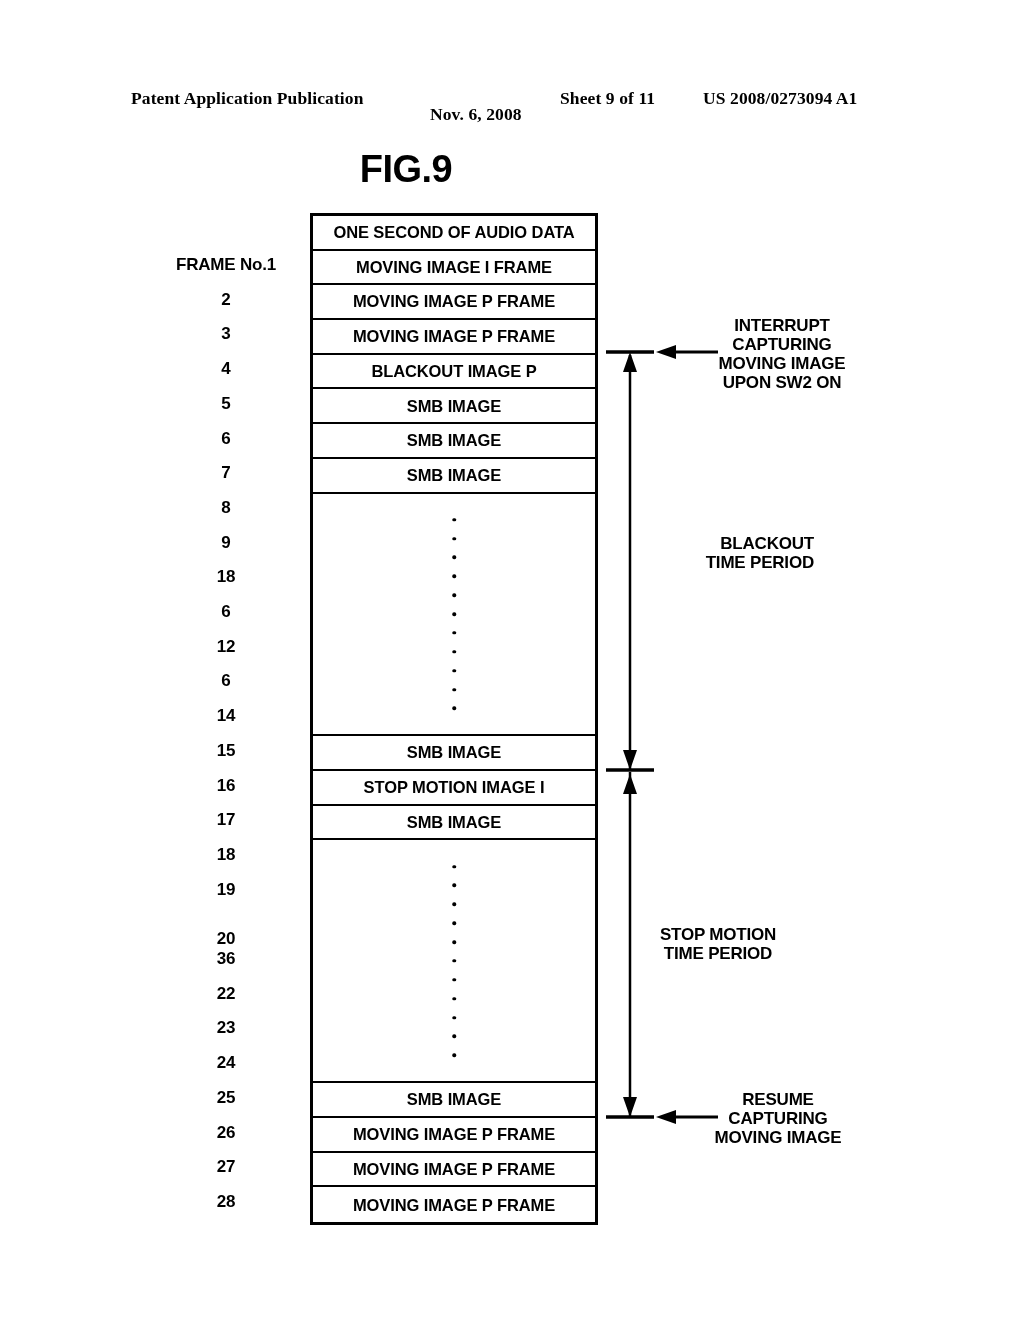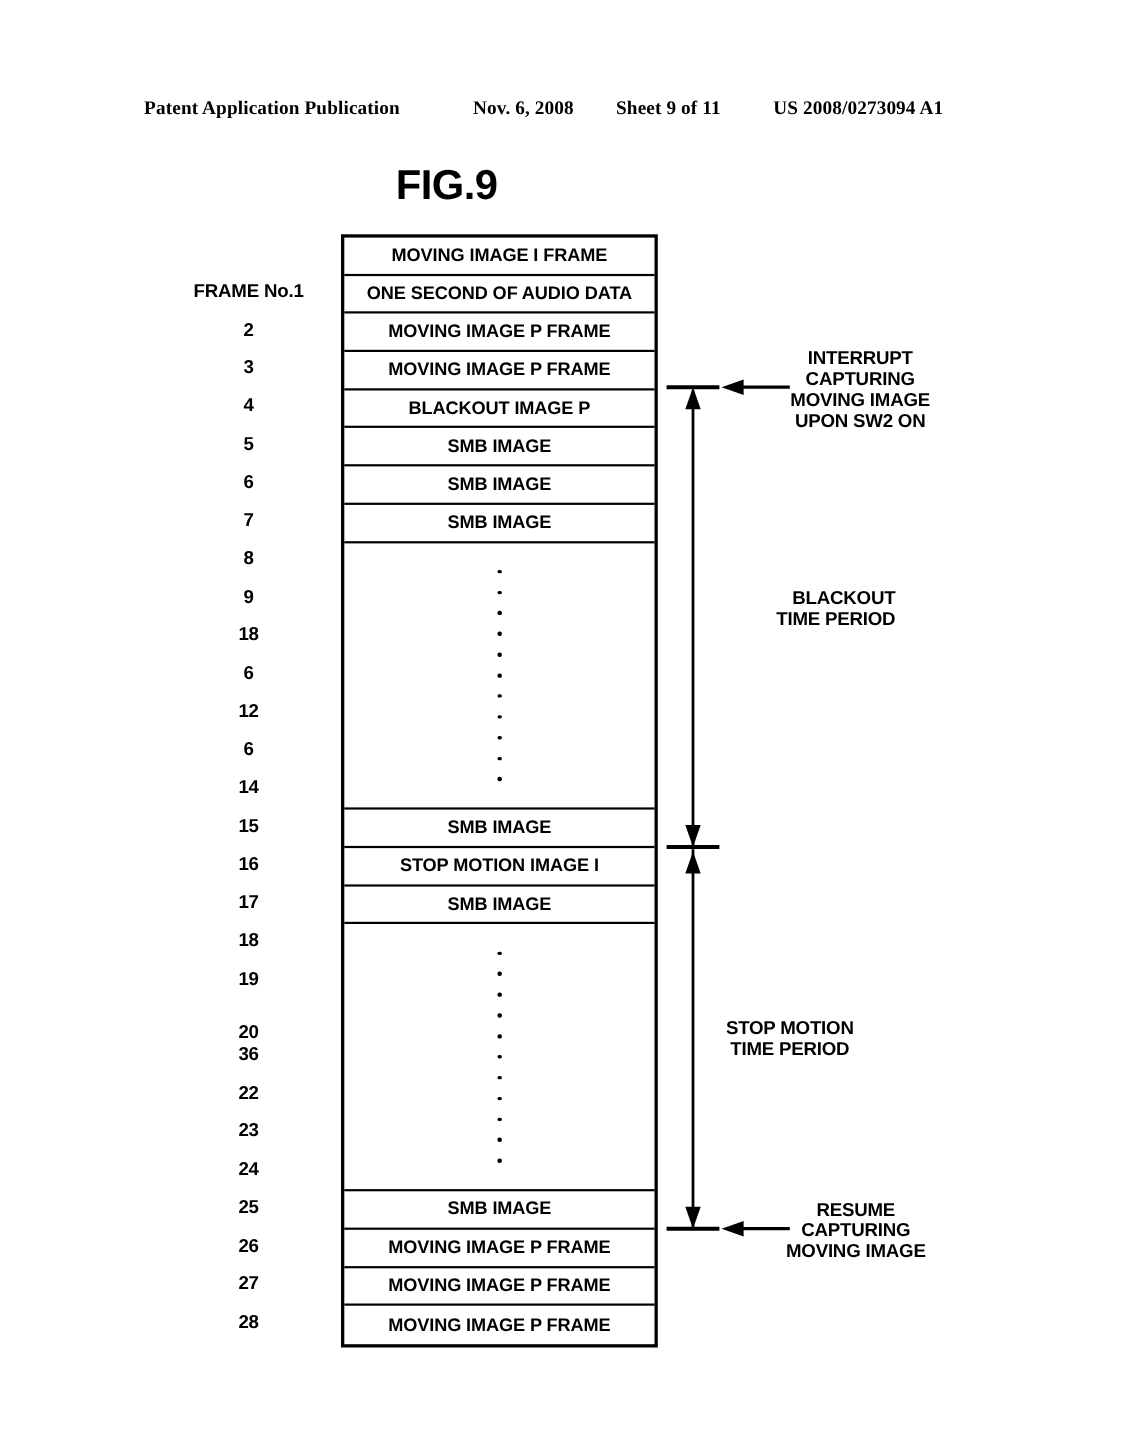--- a/index.html
+++ b/index.html
@@ -23,21 +23,21 @@
     left: 0;
     width: 1024px;
     height: 26px;
     font-family: "Liberation Serif", serif;
     font-weight: bold;
     font-size: 17.5px;
     letter-spacing: 0.1px;
     white-space: nowrap;
   }
   .hdr-pub   { position: absolute; left: 131px;  top: 0; }
-  .hdr-date  { position: absolute; left: 430px;  top: 0; }
+  .hdr-date  { position: absolute; left: 430px;  top: 16px; }
   .hdr-sheet { position: absolute; left: 560px;  top: 0; }
   .hdr-num   { position: absolute; left: 703px;  top: 0; }
 
   
   .fig-title {
     position: absolute;
     left: 0;
     top: 148px;
     width: 812px;
     text-align: center;
@@ -182,27 +182,27 @@
     <div class="fnum" style="top: 771.75px;">22</div>
     <div class="fnum" style="top: 806.45px;">23</div>
     <div class="fnum" style="top: 841.15px;">24</div>
     <div class="fnum" style="top: 875.85px;">25</div>
     <div class="fnum" style="top: 910.55px;">26</div>
     <div class="fnum" style="top: 945.25px;">27</div>
     <div class="fnum" style="top: 979.95px;">28</div>
   </div>
 
 <div class="table">
-  <div class="row">
-      <span class="cell-text">MOVING IMAGE I FRAME</span>
-    </div>
-
-<div class="row header-row">
+  <div class="row header-row">
     <span class="cell-text">ONE SECOND OF AUDIO DATA</span>
   </div>
+
+<div class="row">
+      <span class="cell-text">MOVING IMAGE I FRAME</span>
+    </div>
     <div class="row">
       <span class="cell-text">MOVING IMAGE P FRAME</span>
     </div>
     <div class="row">
       <span class="cell-text">MOVING IMAGE P FRAME</span>
     </div>
     <div class="row">
       <span class="cell-text">BLACKOUT IMAGE P</span>
     </div>
     <div class="row">

